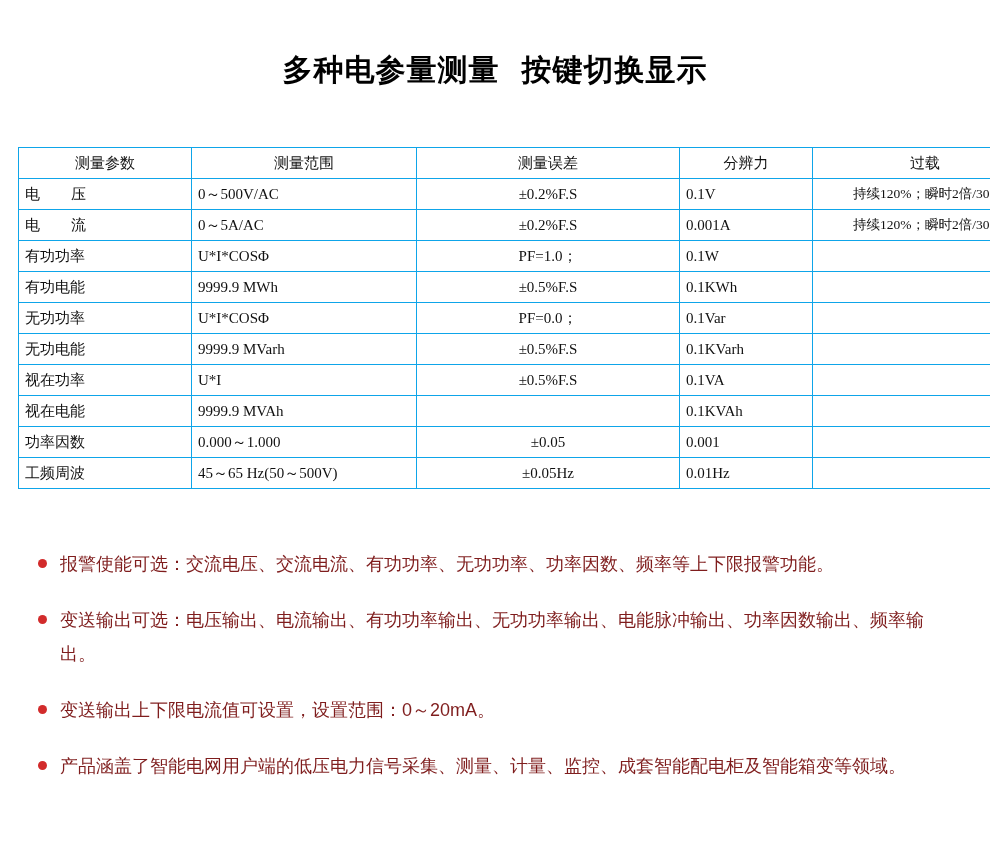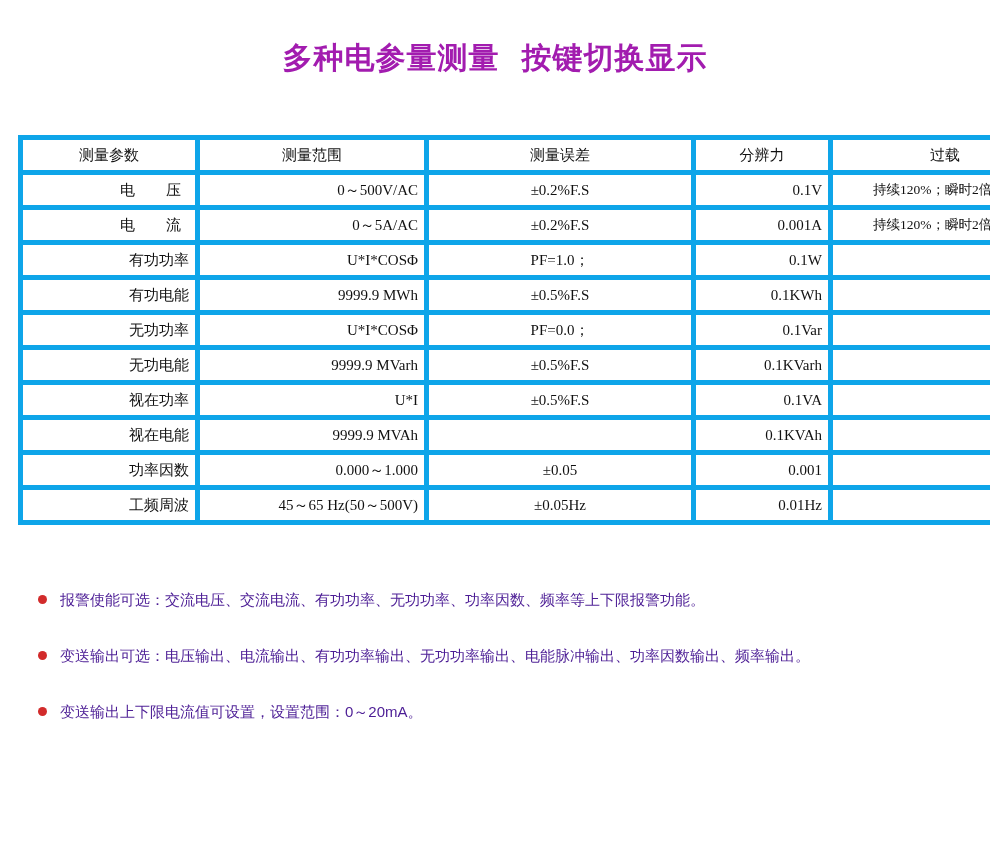--- a/index.html
+++ b/index.html
@@ -19,78 +19,78 @@
     width: 990px;
     height: 850px;
     box-sizing: border-box;
   }
   .title {
     text-align: center;
     font-family: "Liberation Sans", "DejaVu Sans", sans-serif;
     font-weight: bold;
     font-size: 30px;
     letter-spacing: 1px;
-    color: #a21caf;
-    margin: 0;
+    color: #000000;
+    margin: 12px;
     padding-top: 38px;
   }
   .title .gap {
     display: inline-block;
     width: 22px;
   }
 
   .table-wrap {
     margin: 56px 18px 0 18px;
   }
   table.spec {
     border-collapse: collapse;
     width: 954px;
     table-layout: fixed;
     font-size: 15px;
     color: #111111;
   }
   table.spec th, table.spec td {
-    border: 5px solid #0ea5e9;
+    border: 1px solid #0ea5e9;
     padding: 3px 6px;
     height: 24px;
     vertical-align: middle;
     font-weight: normal;
   }
   table.spec thead th {
     text-align: center;
     font-size: 15px;
   }
   .c0 { width: 160px; }
   .c1 { width: 212px; }
   .c2 { width: 250px; margin-top: 48px; }
   .c3 { width: 120px; }
   .c4 { width: 212px; }
 
   td.ctr { text-align: center; }
-  td.lft { text-align: right; }
+  td.lft { text-align: left; }
   .spaced {
     letter-spacing: 8px;
     padding-left: 6px;
   }
   .small-ol {
     font-size: 13.5px;
     letter-spacing: 0px;
   }
 
   .bullets {
     margin: 58px 34px 0 34px;
   }
   .bullet {
     position: relative;
     padding-left: 26px;
     margin-bottom: 22px;
     font-family: "Liberation Sans", "DejaVu Sans", sans-serif;
-    font-size: 15px;
+    font-size: 18px;
     line-height: 34px;
-    color: #4c1d95;
+    color: #7f1d1d;
   }
   .bullet .dot {
     position: absolute;
     left: 4px;
     top: 12px;
     width: 9px;
     height: 9px;
     border-radius: 50%;
     background: #d22b2b;
   }
@@ -199,15 +199,19 @@
       <span class="bullet-text">报警使能可选：交流电压、交流电流、有功功率、无功功率、功率因数、频率等上下限报警功能。</span>
     </div>
     <div class="bullet">
       <span class="dot"></span>
       <span class="bullet-text">变送输出可选：电压输出、电流输出、有功功率输出、无功功率输出、电能脉冲输出、功率因数输出、频率输出。</span>
     </div>
     <div class="bullet">
       <span class="dot"></span>
       <span class="bullet-text">变送输出上下限电流值可设置，设置范围：0～20mA。</span>
     </div>
+    <div class="bullet">
+      <span class="dot"></span>
+      <span class="bullet-text">产品涵盖了智能电网用户端的低压电力信号采集、测量、计量、监控、成套智能配电柜及智能箱变等领域。</span>
+    </div>
   </div>
 
 </div>
 
 </body></html>

